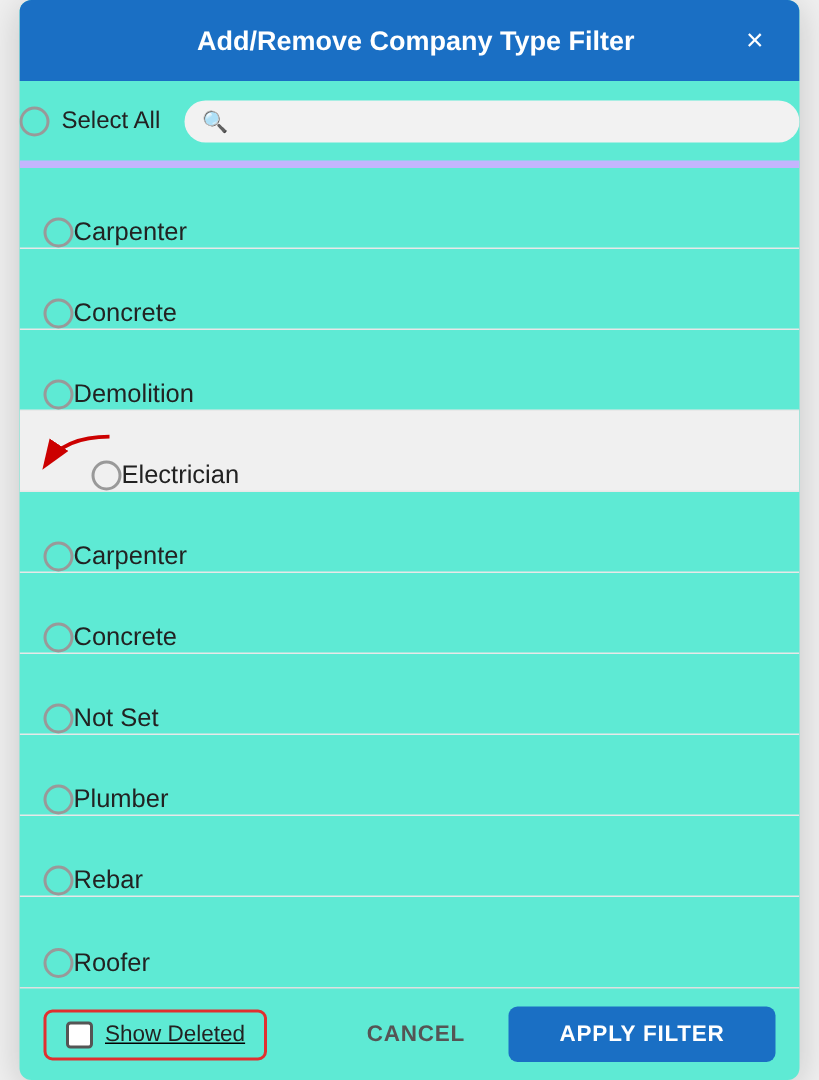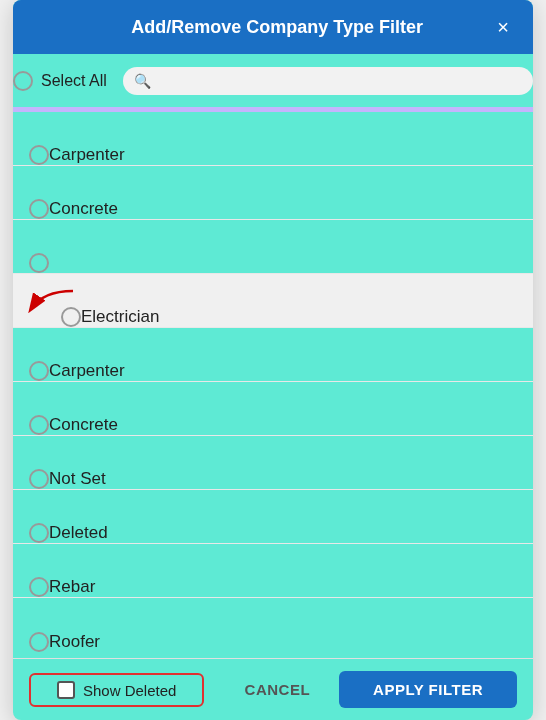--- a/index.html
+++ b/index.html
@@ -148,26 +148,27 @@
       align-items: center;
       justify-content: space-between;
       padding: 0 16px;
       height: 62px;
       border-top: 1px solid #e0e0e0;
       flex-shrink: 0;
     }
 
     .show-deleted-row {
       display: flex;
-      align-items: flex-end;
+      align-items: flex-start;
       gap: 8px;
       cursor: pointer;
       border: 2px solid #e03030;
       border-radius: 6px;
-      padding: 6px 26px;
+      padding: 6px 13px;
+      text-decoration: underline;
     }
 
     .checkbox-box {
       width: 18px;
       height: 18px;
       border: 2px solid #555;
       border-radius: 3px;
       display: inline-block;
       flex-shrink: 0;
       background: #fff;
@@ -233,20 +234,21 @@
   <div class="list-item">
         <span class="radio-circle"></span>
         <span class="list-item-label">Carpenter</span>
       </div>
       <div class="list-item">
         <span class="radio-circle"></span>
         <span class="list-item-label">Concrete</span>
       </div>
       <div class="list-item">
         <span class="radio-circle"></span>
+        <span class="list-item-label">Demolition</span>
       </div>
       <div class="list-item highlighted" style="position: relative; padding-left: 48px;">
         <span class="radio-circle"></span>
         <span class="list-item-label">Electrician</span>
         <svg width="70" height="40" viewBox="0 0 70 40" style="position: absolute; left: 0px; pointer-events: none;">
         <defs>
           <marker id="arrowhead" markerWidth="8" markerHeight="8" refX="6" refY="3" orient="auto">
             <polygon points="0 0, 8 3, 0 6" fill="#cc0000"></polygon>
           </marker>
         </defs>
@@ -260,21 +262,21 @@
       <div class="list-item">
         <span class="radio-circle"></span>
         <span class="list-item-label">Concrete</span>
       </div>
       <div class="list-item">
         <span class="radio-circle"></span>
         <span class="list-item-label">Not Set</span>
       </div>
       <div class="list-item">
         <span class="radio-circle"></span>
-        <span class="list-item-label">Deleted</span>
+        <span class="list-item-label">Plumber</span>
       </div>
       <div class="list-item">
         <span class="radio-circle"></span>
         <span class="list-item-label">Rebar</span>
       </div>
       <div class="list-item">
         <span class="radio-circle"></span>
         <span class="list-item-label">Roofer</span>
       </div>
     </div>

